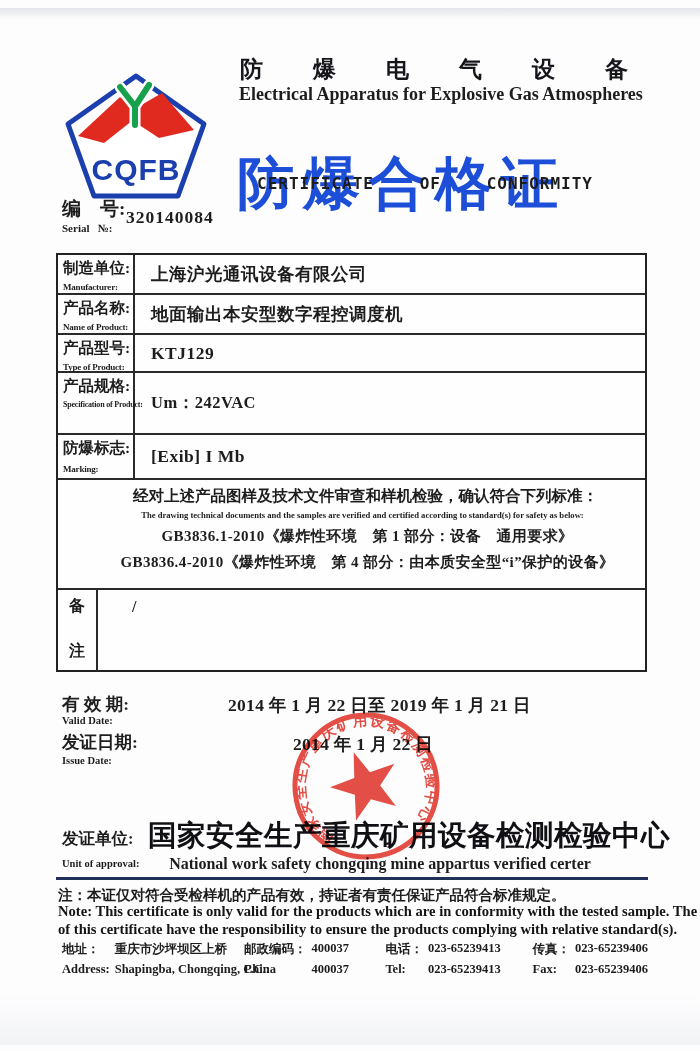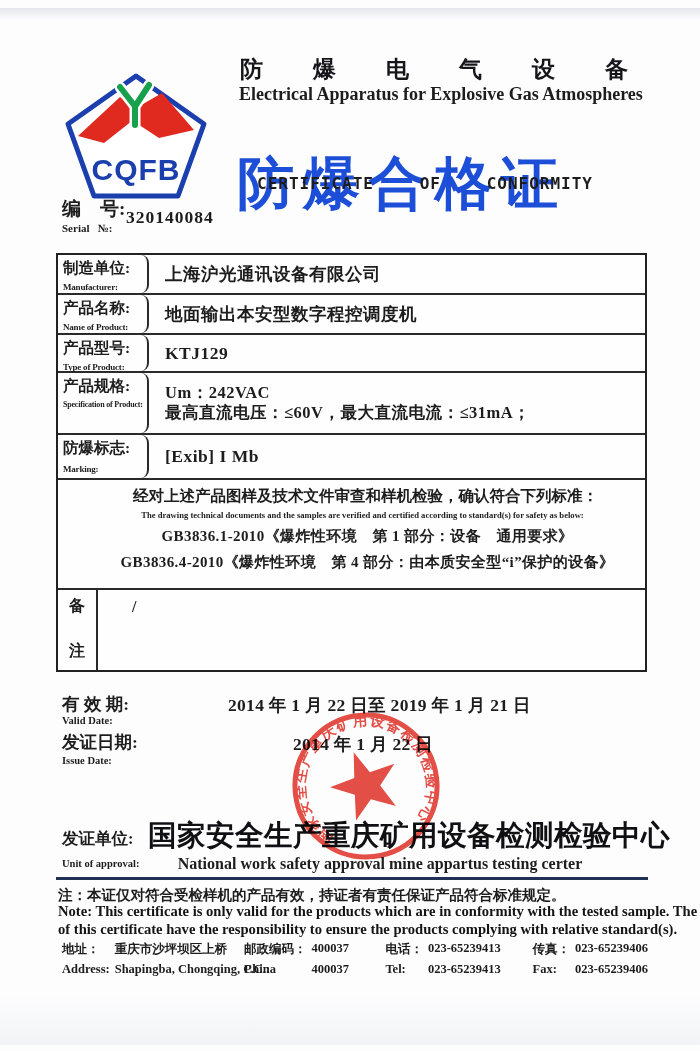--- a/index.html
+++ b/index.html
@@ -24,21 +24,21 @@
 
   
   .serial-cn{left:62px;top:196px;font-size:19px;font-weight:700;white-space:pre;}
   .serial-en{left:62px;top:222px;font-size:11px;font-weight:700;white-space:pre;}
   .serial-val{left:126px;top:207px;font-size:17.5px;font-weight:600;letter-spacing:1px;}
 
   
   .cert-table{left:56px;top:253px;width:591px;border:2px solid #222;box-sizing:border-box;background:rgba(255,255,255,.5);}
   .trow{display:flex;border-bottom:2px solid #2a2a2a;box-sizing:border-box;}
   .trow:last-child{border-bottom:none;}
-  .tlabel{width:91px;border-right:2px solid #2a2a2a;box-sizing:border-box;padding:3px 3px 2px 5px;flex-shrink:0;border-radius:8px;}
+  .tlabel{width:77px;border-right:2px solid #2a2a2a;box-sizing:border-box;padding:3px 3px 2px 5px;flex-shrink:0;}
   .tlabel .cn{font-size:15.5px;font-weight:700;white-space:nowrap;}
   .tlabel .en{font-size:9px;font-weight:700;margin-top:3px;white-space:nowrap;letter-spacing:-0.2px;}
   .tvalue{flex:1;padding:2px 6px 2px 16px;display:flex;flex-direction:column;justify-content:center;
     font-size:17.5px;font-weight:700;letter-spacing:0.5px;}
   .tvalue.latin{font-weight:700;}
   .speclines div{line-height:20px;font-weight:700;font-size:16.5px;}
   .r1{height:40px;} .r2{height:40px;} .r3{height:38px;} .r4{height:62px;} .r5{height:45px;}
   .standards{height:110px;padding:6px 8px 4px 14px;box-sizing:border-box;border-bottom:2px solid #2a2a2a;text-align:center;}
   .std-intro-cn{font-size:15.5px;font-weight:700;padding-left:22px;}
   .std-intro-en{font-size:8.6px;font-weight:600;padding-left:16px;margin-top:3px;}
@@ -123,21 +123,20 @@
       </div>
       <div class="tvalue latin">KTJ129</div>
     </div>
     <div class="trow r4">
       <div class="tlabel">
         <div class="cn">产品规格:</div>
         <div class="en" style="font-size:8px;">Specification of Product:</div>
       </div>
       <div class="tvalue speclines">
         <div>Um：242VAC</div>
-        <div>最高直流电压：≤60V，最大直流电流：≤31mA；</div>
       </div>
     </div>
     <div class="trow r5">
       <div class="tlabel">
         <div class="cn">防爆标志:</div>
         <div class="en" style="margin-top:5px;">Marking:</div>
       </div>
       <div class="tvalue latin">[Exib] I Mb</div>
     </div>
     <div class="standards">
@@ -159,21 +158,21 @@
   <div class="abs lbl-en" style="left:62px;top:715px;">Valid Date:</div>
   <div class="abs date-val" style="left:228px;top:693px;">2014 年 1 月 22 日至 2019 年 1 月 21 日</div>
 
   <div class="abs lbl-cn" style="left:62px;top:730px;">发证日期:</div>
   <div class="abs lbl-en" style="left:62px;top:755px;">Issue Date:</div>
   <div class="abs date-val" style="left:293px;top:732px;">2014 年 1 月 22 日</div>
 
   <div class="abs lbl-cn" style="left:62px;top:828px;font-size:16.5px;">发证单位:</div>
   <div class="abs lbl-en" style="left:62px;top:858px;">Unit of approval:</div>
   <div class="abs appr-val-cn">国家安全生产重庆矿用设备检测检验中心</div>
-  <div class="abs appr-val-en">National work safety approval mine appartus testing certer</div>
+  <div class="abs appr-val-en">National work safety chongqing mine appartus verified certer</div>
 
   <svg class="abs stamp" viewBox="-76 -76 152 152">
     <circle r="71" fill="none" stroke="#e2362c" stroke-width="5"></circle>
     <path d="M0,-36 L8.3,-11.5 L34.2,-11.1 L13.5,4.4 L21.2,29.1 L0,14.2 L-21.2,29.1 L-13.5,4.4 L-34.2,-11.1 L-8.3,-11.5 Z" fill="#e2362c" transform="rotate(-14)"></path>
     <defs>
       <path id="ringPath" d="M -38,48 A 61,61 0 1 1 38,48" fill="none"></path>
     </defs>
     <text font-size="14.5" font-weight="bold" fill="#e2362c" letter-spacing="1.5" font-family="Liberation Sans, DejaVu Sans, sans-serif">
       <textPath href="#ringPath" startOffset="0">国家安全生产重庆矿用设备检测检验中心</textPath>
     </text>

